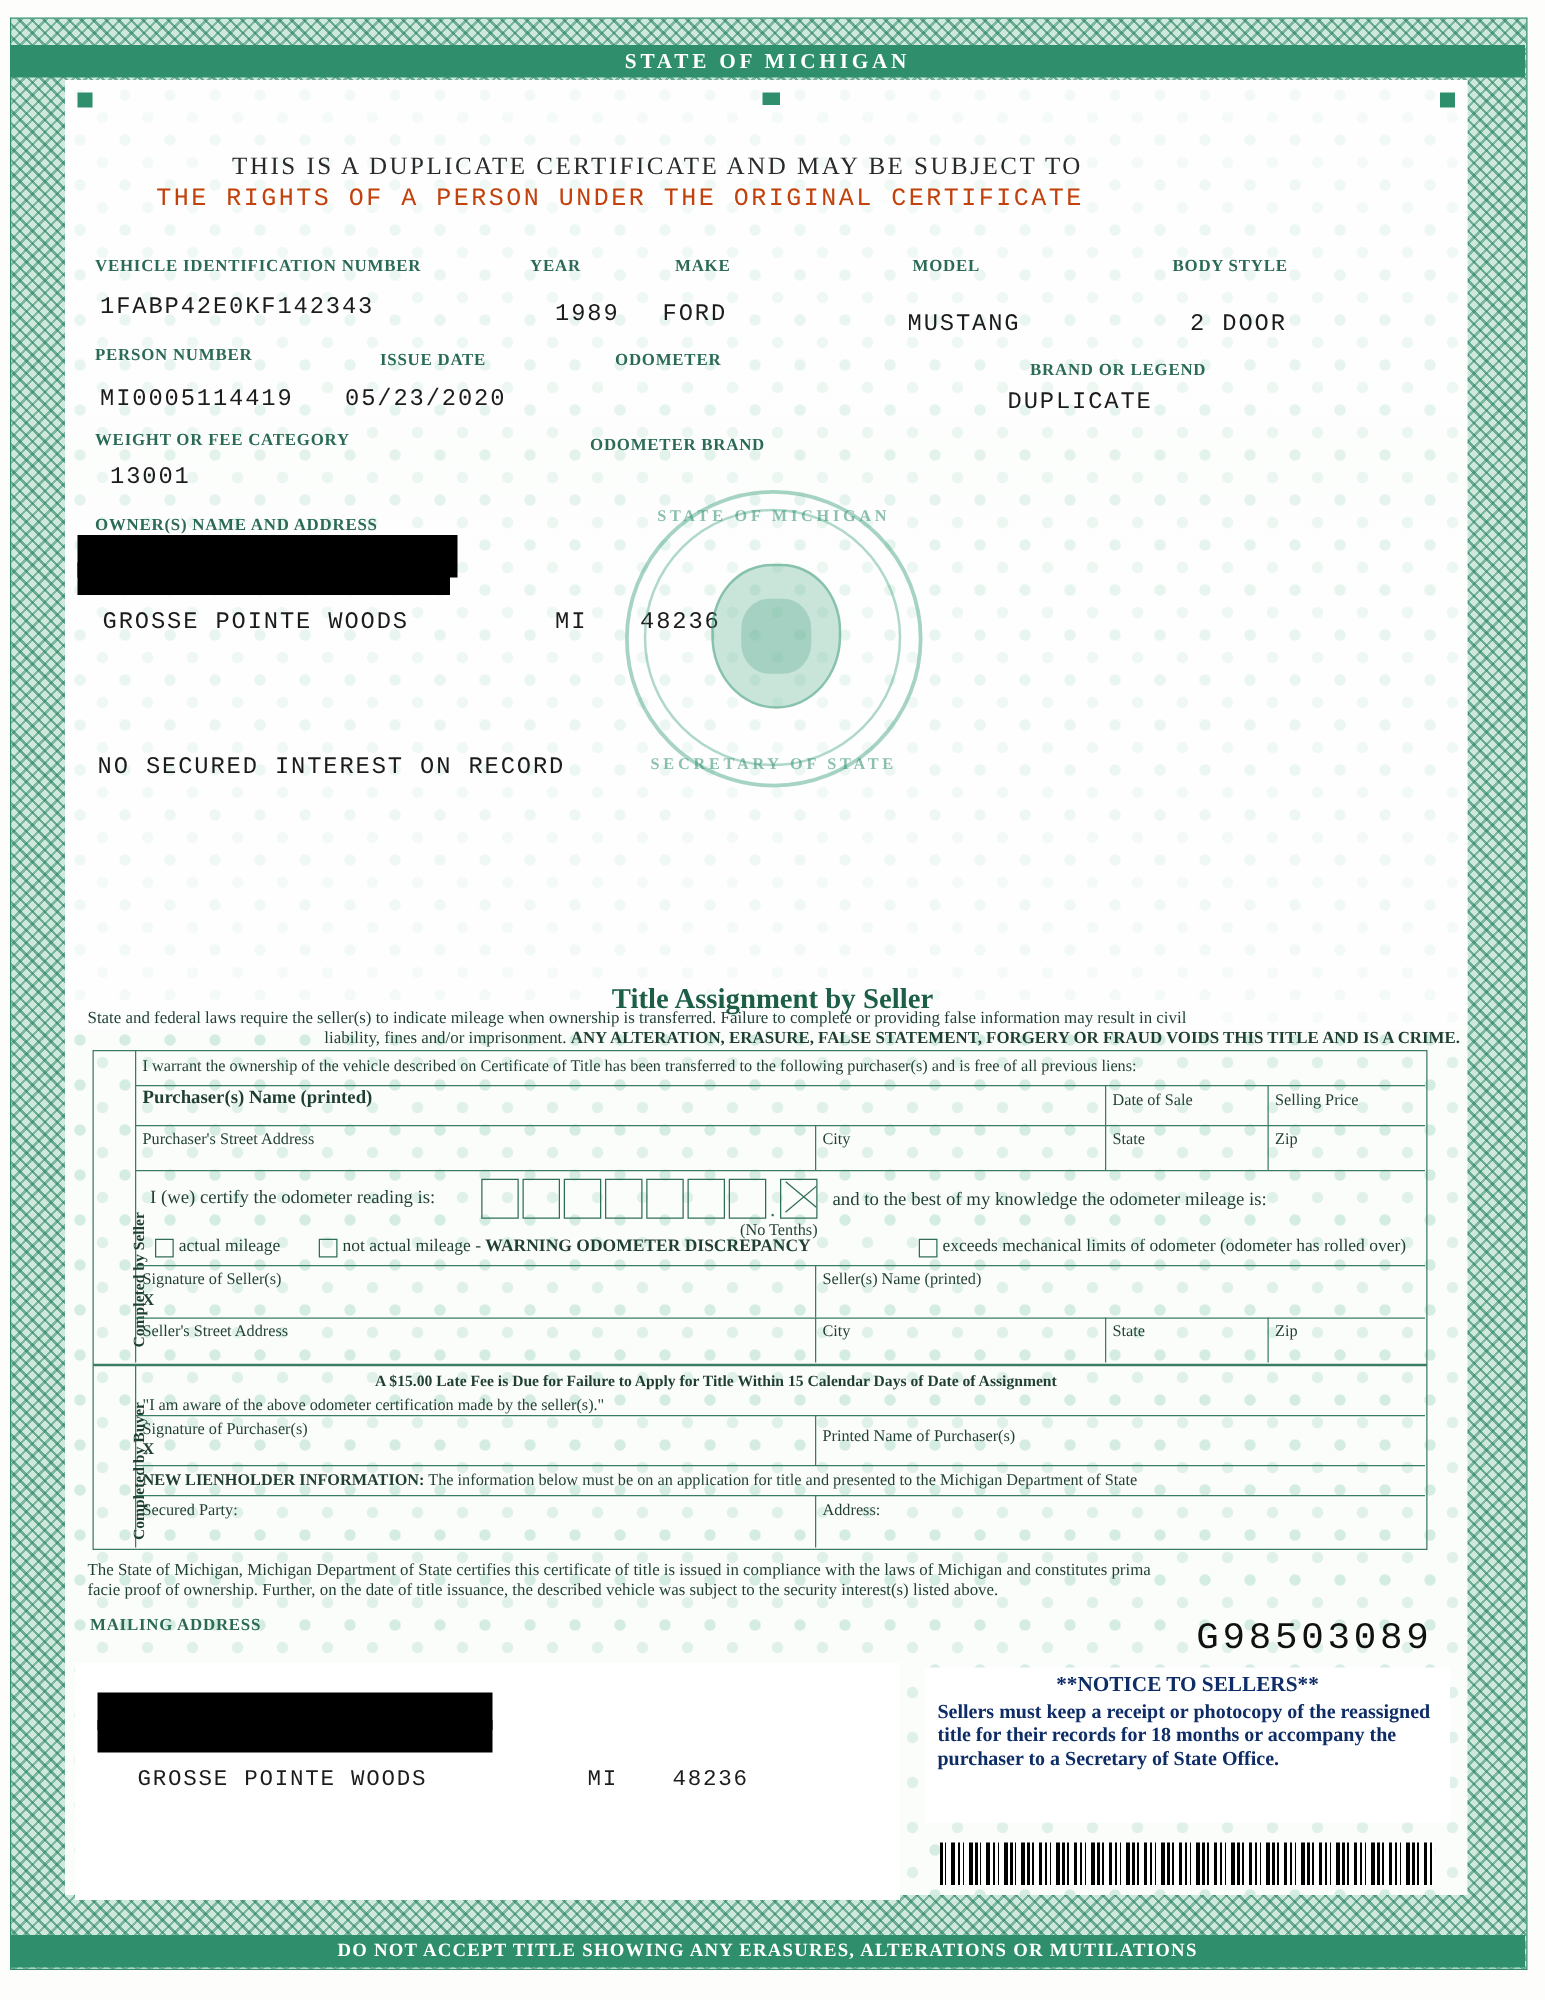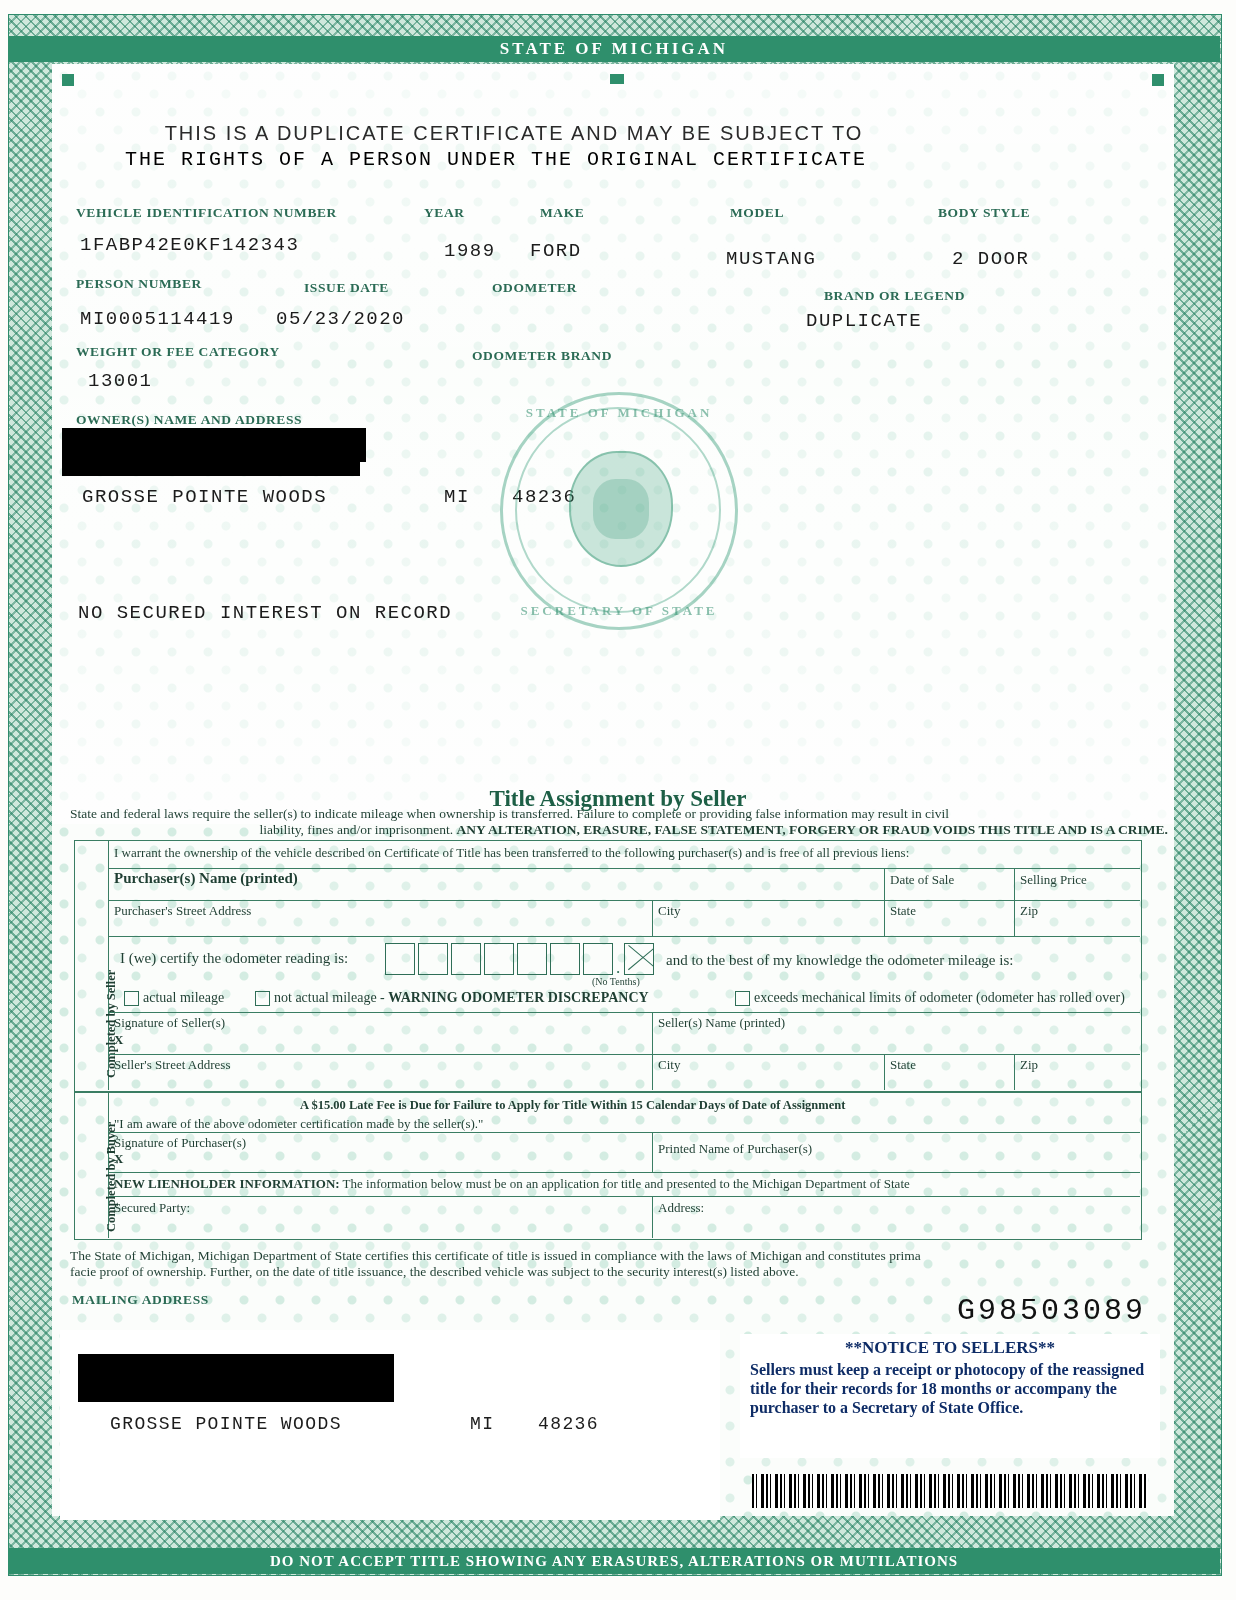--- a/index.html
+++ b/index.html
@@ -29,24 +29,24 @@
   .foot-band{position:absolute;left:8px;top:1548px;width:1212px;height:26px;background:#2f8f6c;}
   .foot-band span{display:block;text-align:center;color:#ffffff;font-weight:bold;letter-spacing:1px;
     font-size:15px;line-height:26px;}
 
   .corner{position:absolute;width:12px;height:12px;background:#2f8f6c;}
   .c1{left:62px;top:74px;} .c2{left:1152px;top:74px;}
   .tick{position:absolute;left:610px;top:74px;width:14px;height:10px;background:#2f8f6c;}
 
   .cert-title{position:absolute;left:0;top:92px;width:1236px;text-align:center;
     font-weight:bold;font-size:22px;letter-spacing:1.5px;color:#1d5f46;}
-  .dup1{position:absolute;left:4px;top:122px;width:1020px;text-align:center;font-family:Liberation Sans, sans-serif;
+  .dup1{position:absolute;left:16px;top:122px;width:1020px;text-align:center;font-family:Liberation Serif, serif;
     font-size:20px;letter-spacing:2px;color:#2a2a2a;}
   .dup2{position:absolute;left:0;top:148px;width:992px;text-align:center;font-family:"Liberation Mono",monospace;
-    font-size:20px;letter-spacing:2px;color:#000000;}
+    font-size:20px;letter-spacing:2px;color:#c2410c;}
 
   .lbl{position:absolute;font-family:"Liberation Serif",serif;font-weight:bold;font-size:13.5px;
     letter-spacing:.6px;color:#2b6b55;}
   .val{position:absolute;font-family:"Liberation Mono",monospace;font-size:19px;letter-spacing:1.5px;color:#1c1c1c;}
   .val-sm{position:absolute;font-family:"Liberation Mono",monospace;font-size:18px;letter-spacing:1.4px;color:#1c1c1c;}
 
   .redact{position:absolute;background:#000000;}
 
   
   .seal{position:absolute;left:500px;top:392px;width:232px;height:232px;border-radius:50%;
@@ -187,21 +187,21 @@
 
   <div class="odo-box" style="left:385px;top:943px;"></div>
   <div class="odo-box" style="left:418px;top:943px;"></div>
   <div class="odo-box" style="left:451px;top:943px;"></div>
   <div class="odo-box" style="left:484px;top:943px;"></div>
   <div class="odo-box" style="left:517px;top:943px;"></div>
   <div class="odo-box" style="left:550px;top:943px;"></div>
   <div class="odo-box" style="left:583px;top:943px;"></div>
   <div style="position:absolute;left:616px;top:958px;font-size:17px;color:#2f6e57;">.</div>
   <div class="xbox" style="left:624px;top:943px;overflow:hidden;"></div>
-  <div class="cell-lbl" style="left:592px;top:976px;font-size:10px;">(No Tenths)</div>
+  <div class="cell-lbl" style="left:592px;top:976px;font-size:13px;">(No Tenths)</div>
   <div class="cell-lbl" style="left:666px;top:952px;font-size:15px;">and to the best of my knowledge the odometer mileage is:</div>
 
   <div class="ckbox" style="left:124px;top:991px;"></div>
   <div class="cell-lbl" style="left:143px;top:990px;font-size:14px;">actual mileage</div>
   <div class="ckbox" style="left:255px;top:991px;"></div>
   <div class="cell-lbl" style="left:274px;top:990px;font-size:14px;">
     <span>not actual mileage - </span><span class="bold">WARNING ODOMETER DISCREPANCY</span>
   </div>
   <div class="ckbox" style="left:735px;top:991px;"></div>
   <div class="cell-lbl" style="left:754px;top:990px;font-size:14px;">exceeds mechanical limits of odometer (odometer has rolled over)</div>

